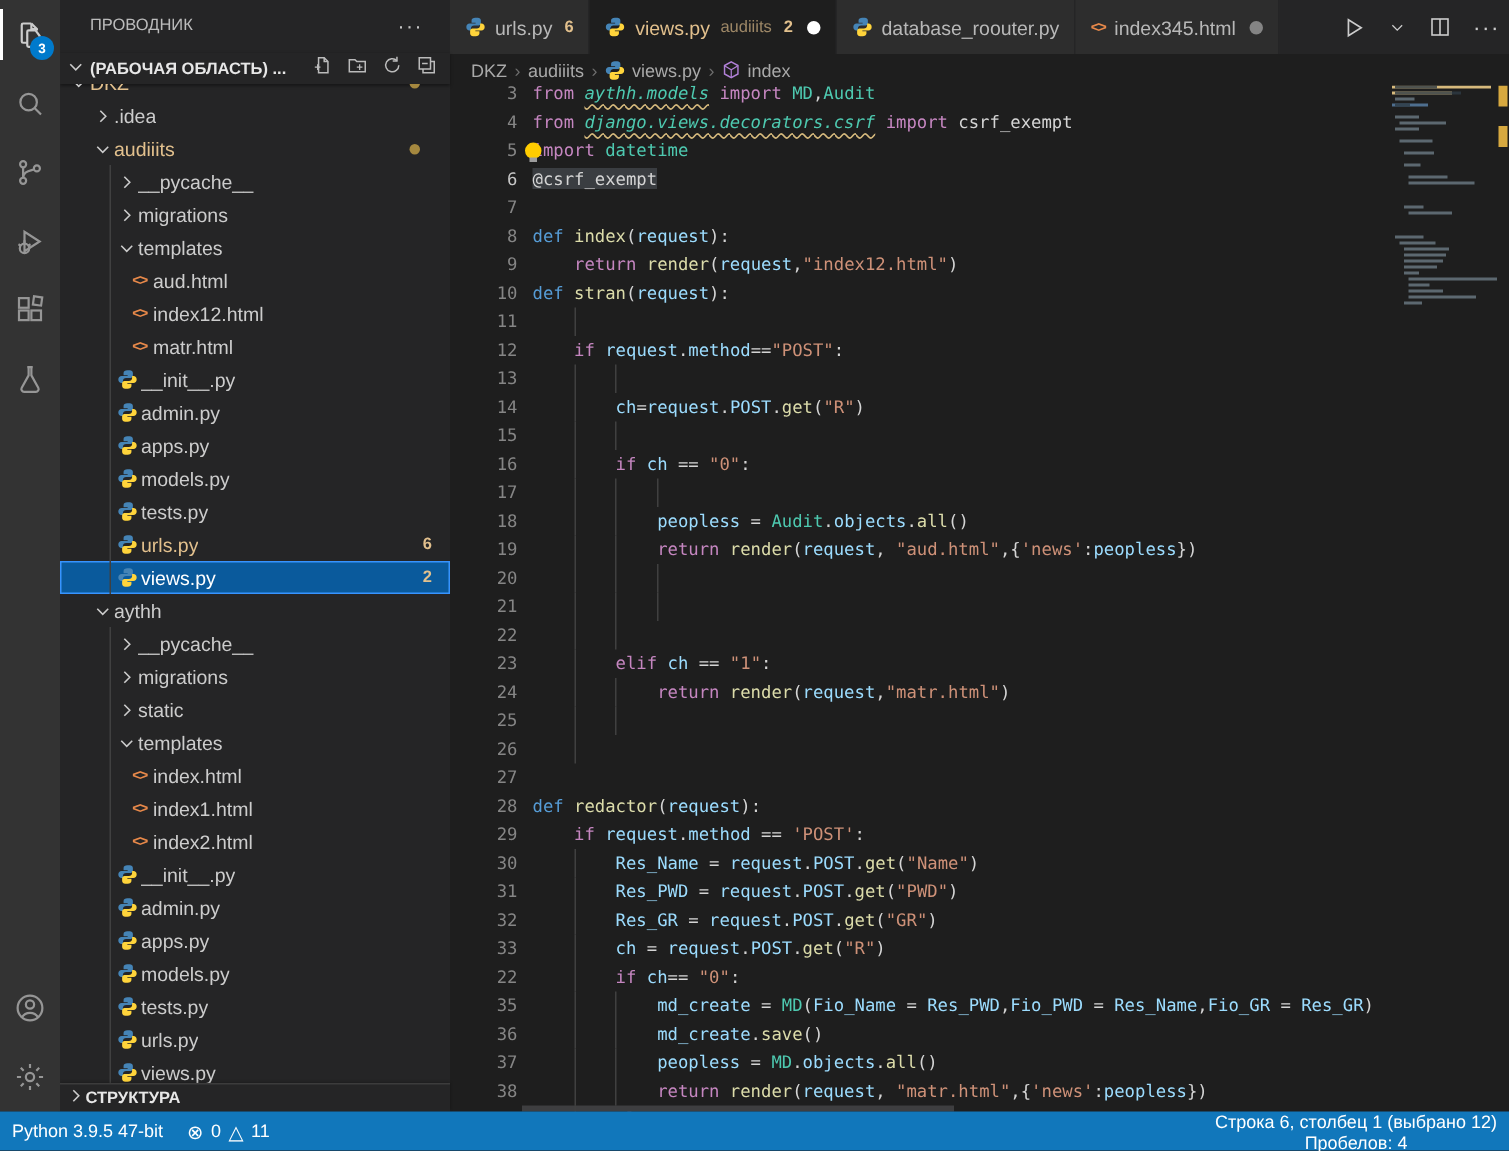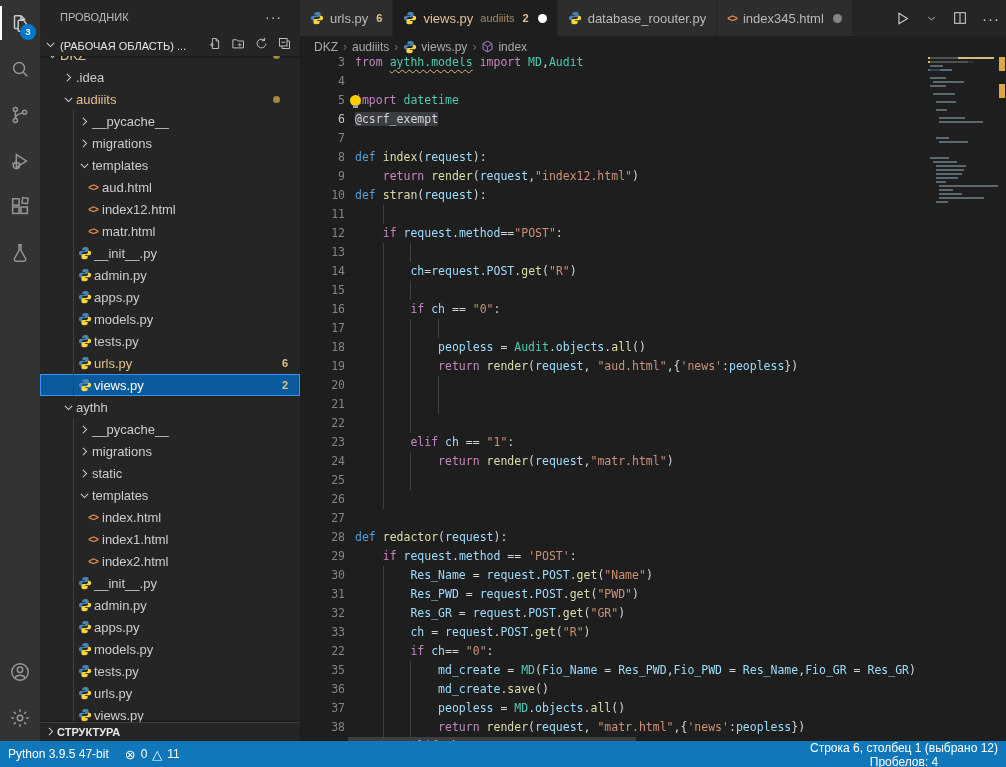--- a/index.html
+++ b/index.html
@@ -14,21 +14,21 @@
   .act-icon.active svg { opacity:1; }
   .act-icon.active:before { content:""; position:absolute; left:0; top:6px; bottom:6px; width:2px; background:#ffffff; }
   .act-badge { position:absolute; right:4px; bottom:6px; min-width:16px; height:16px; border-radius:9px; background:#007acc;
                color:#fff; font-size:9px; line-height:16px; text-align:center; font-weight:bold; }
   .act-bottom { position:absolute; bottom:0; left:0; width:40px; }
 
   
   .sidebar { position:absolute; left:40px; top:0; width:260px; height:741px; background:#252526; z-index:20; }
   .sidebar-title { height:35px; line-height:35px; padding-left:20px; font-size:11px; color:#bbbbbb; }
   .sidebar-title .more { position:absolute; right:18px; top:0; color:#c5c5c5; font-size:14px; letter-spacing:1px; cursor:pointer; }
-  .ws-header { position:relative; height:21px; display:flex; align-items:center; font-size:11px; font-weight:normal; color:#e7e7e7;
+  .ws-header { position:relative; height:21px; display:flex; align-items:center; font-size:11px; font-weight:bold; color:#e7e7e7;
                padding-left:4px; box-shadow:0 1px 2px rgba(0,0,0,.4); }
   .ws-header .tw { width:16px; }
   .ws-actions { position:absolute; right:8px; top:1px; display:flex; gap:8px; }
   .ws-actions .wact { cursor:pointer; opacity:.9; }
   .tree { position:absolute; left:0; right:0; top:56px; height:666px; overflow:hidden; }
   .tree-inner { position:relative; transform:translateY(-12px); }
   .tree-guide { position:absolute; left:33px; width:1px; background:#404040; }
   .trow { position:relative; height:22px; display:flex; align-items:center; font-size:13px; color:#cccccc; cursor:pointer; white-space:nowrap; }
   .trow.modified { color:#e2c08d; }
   .trow.selected { background:#0a5a9c; outline:1px solid #3794ff; outline-offset:-1px; color:#ffffff; }
@@ -68,21 +68,21 @@
   .code-lines { position:relative; margin-top:-4px; font-family:"DejaVu Sans Mono", monospace; font-size:11.5px; }
   .cl { position:relative; height:19px; line-height:19px; display:flex; white-space:pre; }
   .cl .ln { width:45px; flex:0 0 45px; text-align:right; color:#858585; font-size:11.5px; }
   .cl .ln.active { color:#c6c6c6; }
   .cl .ltext { position:relative; padding-left:10px; z-index:1; }
   .cl .guide { position:absolute; top:0; bottom:0; width:1px; background:#404040; z-index:0; }
   .cl .band { position:absolute; left:48px; width:288px; top:0; bottom:0; background:#4a4a4c; opacity:.75; z-index:0; }
   .tok-k { color:#c586c0; } .tok-d { color:#569cd6; } .tok-f { color:#dcdcaa; }
   .tok-v { color:#9cdcfe; } .tok-t { color:#4ec9b0; } .tok-s { color:#ce9178; }
   .tok-w { color:#d4d4d4; }
-  .tok-tu { color:#4ec9b0; text-decoration:underline wavy #d7ba7d 1px; text-underline-offset:3px; }
+  .tok-tu { color:#4ec9b0; text-decoration:underline wavy #d7ba7d 1px; text-underline-offset:3px;font-style:italic; }
   .tok-sel { color:#d4d4d4; background:#3a3d41; }
   .bulb { position:absolute; left:50px; top:4px; width:11px; height:11px; border-radius:50%;
           background:#ffcc00; z-index:2; }
   .bulb:after { content:""; position:absolute; left:3px; top:10px; width:5px; height:3px; background:#9d9d9d; }
 
   
   .minimap { position:absolute; right:8px; top:57px; width:70px; bottom:0; background:#1e1e1e; z-index:4; cursor:pointer; }
   .mm-row { position:relative; height:3px; margin-bottom:1px; }
   .mm-bar { position:absolute; left:2px; top:0; height:2px; background:#6b7a85; opacity:.8; }
   .mm-hl { position:absolute; left:0; top:0; bottom:1px; }
@@ -552,21 +552,21 @@
                 <path d="M2.8 5L8 8l5.2-3M8 8v6.5" fill="none" stroke="#b180d7" stroke-width="1"></path>
               </svg>
             </span>
             <span>index</span>
           </span>
         </span>
       </div>
     <div class="code-pane">
       <div class="code-lines" id="code">
           <div class="cl"><span class="ln">3</span><span class="ltext"><span class="tok-k">from </span><span class="tok-tu">aythh.models</span><span class="tok-k"> import </span><span class="tok-t">MD</span><span class="tok-w">,</span><span class="tok-t">Audit</span></span></div>
-          <div class="cl"><span class="ln">4</span></div>
+          <div class="cl"><span class="ln">4</span><span class="ltext"><span class="tok-k">from </span><span class="tok-tu">django.views.decorators.csrf</span><span class="tok-k"> import </span><span class="tok-w">csrf_exempt</span></span></div>
           <div class="cl"><span class="ln">5</span><span class="ltext"><span class="tok-k">import </span><span class="tok-t">datetime</span></span><span class="bulb"></span></div>
           <div class="cl"><span class="ln active">6</span><span class="ltext"><span class="tok-sel">@csrf_exempt</span></span></div>
           <div class="cl"><span class="ln">7</span><span class="ltext"></span></div>
           <div class="cl"><span class="ln">8</span><span class="ltext"><span class="tok-d">def </span><span class="tok-f">index</span><span class="tok-w">(</span><span class="tok-v">request</span><span class="tok-w">):</span></span></div>
           <div class="cl"><span class="ln">9</span><span class="ltext"><span class="tok-w">    </span><span class="tok-k">return </span><span class="tok-f">render</span><span class="tok-w">(</span><span class="tok-v">request</span><span class="tok-w">,</span><span class="tok-s">"index12.html"</span><span class="tok-w">)</span></span></div>
           <div class="cl"><span class="ln">10</span><span class="ltext"><span class="tok-d">def </span><span class="tok-f">stran</span><span class="tok-w">(</span><span class="tok-v">request</span><span class="tok-w">):</span></span></div>
           <div class="cl"><span class="guide" style="left:82.7px"></span><span class="ln">11</span><span class="ltext"></span></div>
           <div class="cl"><span class="ln">12</span><span class="ltext"><span class="tok-w">    </span><span class="tok-k">if </span><span class="tok-v">request</span><span class="tok-w">.</span><span class="tok-v">method</span><span class="tok-w">==</span><span class="tok-s">"POST"</span><span class="tok-w">:</span></span></div>
           <div class="cl"><span class="guide" style="left:82.7px"></span><span class="guide" style="left:110.4px"></span><span class="ln">13</span><span class="ltext"></span></div>
           <div class="cl"><span class="guide" style="left:82.7px"></span><span class="ln">14</span><span class="ltext"><span class="tok-w">        </span><span class="tok-v">ch</span><span class="tok-w">=</span><span class="tok-v">request</span><span class="tok-w">.</span><span class="tok-v">POST</span><span class="tok-w">.</span><span class="tok-f">get</span><span class="tok-w">(</span><span class="tok-s">"R"</span><span class="tok-w">)</span></span></div>

